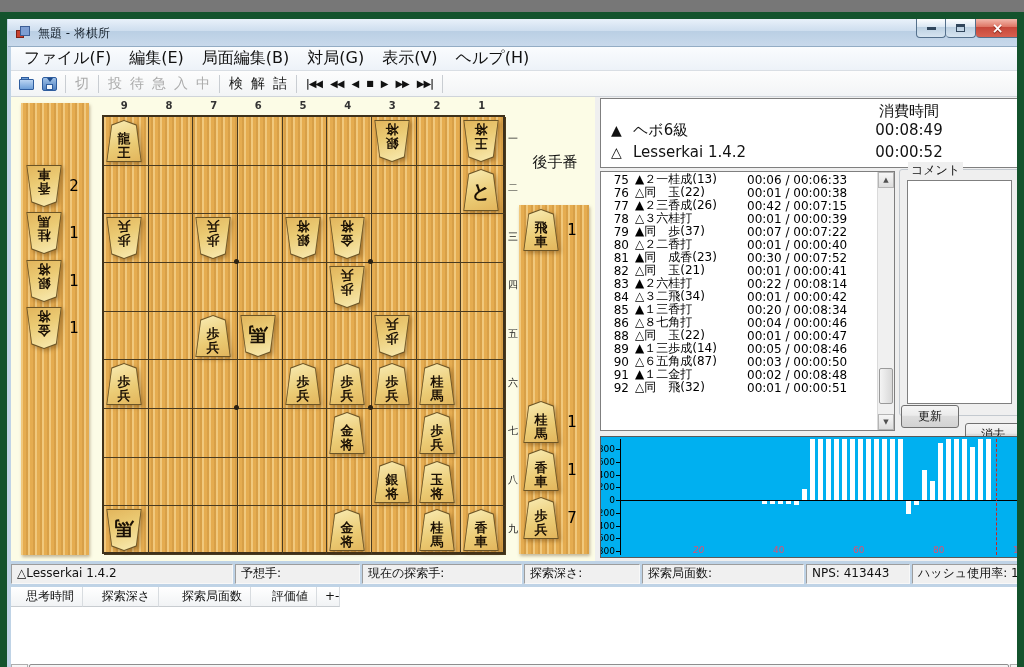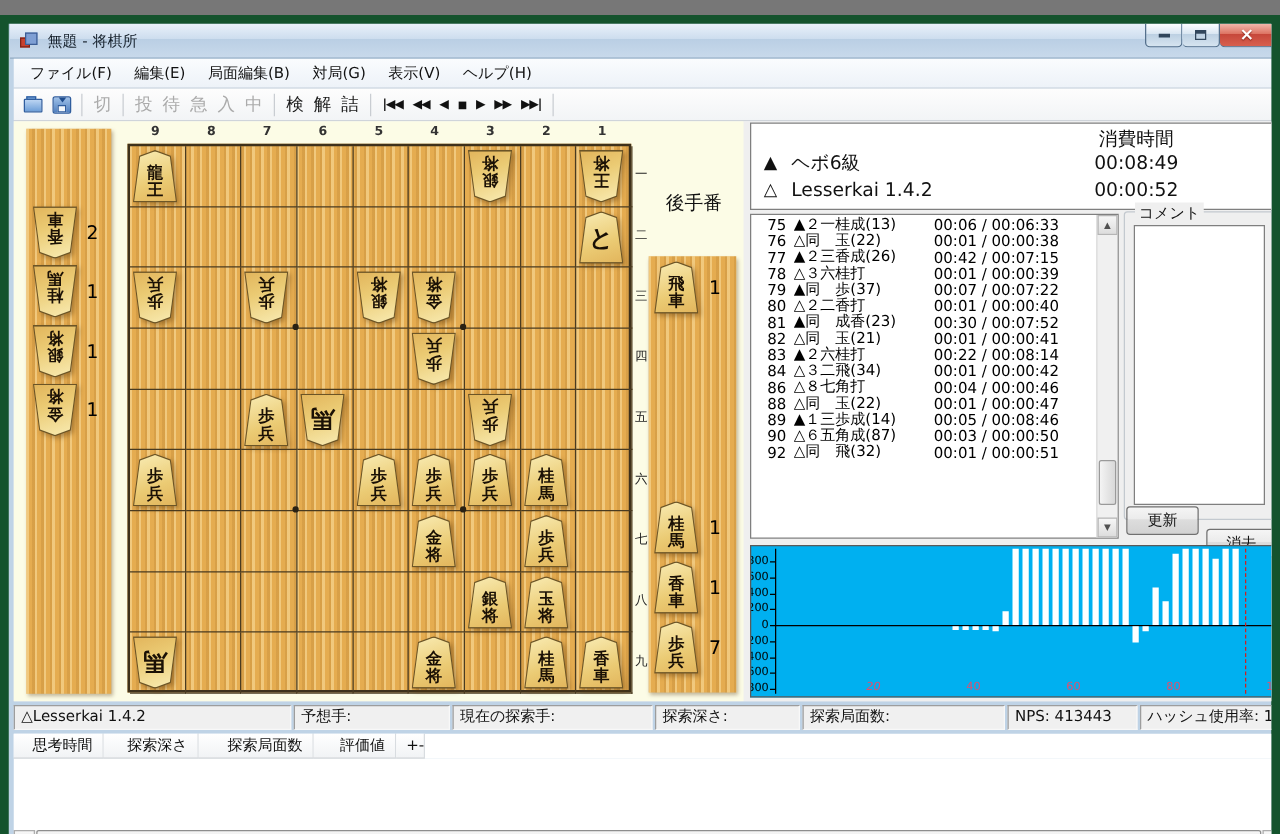--- a/index.html
+++ b/index.html
@@ -18,21 +18,21 @@
     display:flex;align-items:center;justify-content:center;margin-left:0;}
   .capbtn+.capbtn{border-left:none;}
   .btn-min{width:30px;}.btn-max{width:30px;}
   .btn-close{width:44px;background:linear-gradient(#F3B8AC,#DD7362 45%,#C6473A 46%,#D8604F);}
   .glyph-min{width:9px;height:4px;border-bottom:3px solid #31465C;}
   .glyph-max{width:9px;height:8px;border:1px solid #31465C;border-top:3px solid #31465C;}
   .glyph-close{color:#fff;font-size:14px;font-weight:bold;line-height:14px;text-shadow:0 1px 1px #7A1D12;}
   
   .menubar{position:absolute;left:4px;top:28px;width:1016px;height:24px;background:linear-gradient(#FAFCFE,#EDF2F8);
     border-bottom:1px solid #D9DEE4;display:flex;align-items:center;padding-left:4px;}
-  .menu-item{font-size:12px;color:#111;padding:3px 9px;}
+  .menu-item{font-size:16px;color:#111;padding:3px 9px;}
   .toolbar{position:absolute;left:4px;top:52px;width:1016px;height:26px;background:linear-gradient(#FDFDFD,#F2F4F6);
     border-bottom:1px solid #CFD4DA;display:flex;align-items:center;padding-left:5px;}
   .tsep{width:1px;height:18px;background:#C9CDD2;margin:0 5px;}
   .tbtn{font-size:14px;padding:1px 4px;color:#1A1A1A;}
   .tbtn.dis{color:#ABABAB;}
   .pbtn{font-size:10px;font-weight:bold;letter-spacing:-1px;color:#111;padding:2px 4px;}
   .icon-open{position:relative;width:17px;height:14px;margin:0 3px;}
   .icon-open .back{position:absolute;left:0;top:2px;width:15px;height:11px;background:linear-gradient(#BBD4F2,#6E9FD8);border:1px solid #2F5D9E;border-radius:1px;}
   .icon-open .flap{position:absolute;left:2px;top:0px;width:8px;height:3px;background:#6E9FD8;border:1px solid #2F5D9E;}
   .icon-save{position:relative;width:15px;height:14px;margin:0 3px;background:linear-gradient(#9FC1E8,#4F7FBF);border:1px solid #2F5D9E;border-radius:2px;}
@@ -573,24 +573,26 @@
             <div class="mv-row"><div class="mv-num">75</div><div class="mv-text">▲２一桂成(13)</div><div class="mv-time">00:06 / 00:06:33</div></div>
             <div class="mv-row"><div class="mv-num">76</div><div class="mv-text">△同　玉(22)</div><div class="mv-time">00:01 / 00:00:38</div></div>
             <div class="mv-row"><div class="mv-num">77</div><div class="mv-text">▲２三香成(26)</div><div class="mv-time">00:42 / 00:07:15</div></div>
             <div class="mv-row"><div class="mv-num">78</div><div class="mv-text">△３六桂打</div><div class="mv-time">00:01 / 00:00:39</div></div>
             <div class="mv-row"><div class="mv-num">79</div><div class="mv-text">▲同　歩(37)</div><div class="mv-time">00:07 / 00:07:22</div></div>
             <div class="mv-row"><div class="mv-num">80</div><div class="mv-text">△２二香打</div><div class="mv-time">00:01 / 00:00:40</div></div>
             <div class="mv-row"><div class="mv-num">81</div><div class="mv-text">▲同　成香(23)</div><div class="mv-time">00:30 / 00:07:52</div></div>
             <div class="mv-row"><div class="mv-num">82</div><div class="mv-text">△同　玉(21)</div><div class="mv-time">00:01 / 00:00:41</div></div>
             <div class="mv-row"><div class="mv-num">83</div><div class="mv-text">▲２六桂打</div><div class="mv-time">00:22 / 00:08:14</div></div>
             <div class="mv-row"><div class="mv-num">84</div><div class="mv-text">△３二飛(34)</div><div class="mv-time">00:01 / 00:00:42</div></div>
+            <div class="mv-row"><div class="mv-num">85</div><div class="mv-text">▲１三香打</div><div class="mv-time">00:20 / 00:08:34</div></div>
             <div class="mv-row"><div class="mv-num">86</div><div class="mv-text">△８七角打</div><div class="mv-time">00:04 / 00:00:46</div></div>
             <div class="mv-row"><div class="mv-num">88</div><div class="mv-text">△同　玉(22)</div><div class="mv-time">00:01 / 00:00:47</div></div>
             <div class="mv-row"><div class="mv-num">89</div><div class="mv-text">▲１三歩成(14)</div><div class="mv-time">00:05 / 00:08:46</div></div>
             <div class="mv-row"><div class="mv-num">90</div><div class="mv-text">△６五角成(87)</div><div class="mv-time">00:03 / 00:00:50</div></div>
+            <div class="mv-row"><div class="mv-num">91</div><div class="mv-text">▲１二金打</div><div class="mv-time">00:02 / 00:08:48</div></div>
             <div class="mv-row"><div class="mv-num">92</div><div class="mv-text">△同　飛(32)</div><div class="mv-time">00:01 / 00:00:51</div></div>
           </div>
         <div class="vscroll">
           <div class="varrow" style="top:0;">▲</div>
           <div class="vthumb" style="top:196px;height:36px;"></div>
           <div class="varrow" style="bottom:0;">▼</div>
         </div>
       </div>
 
       <div class="cgroup">

